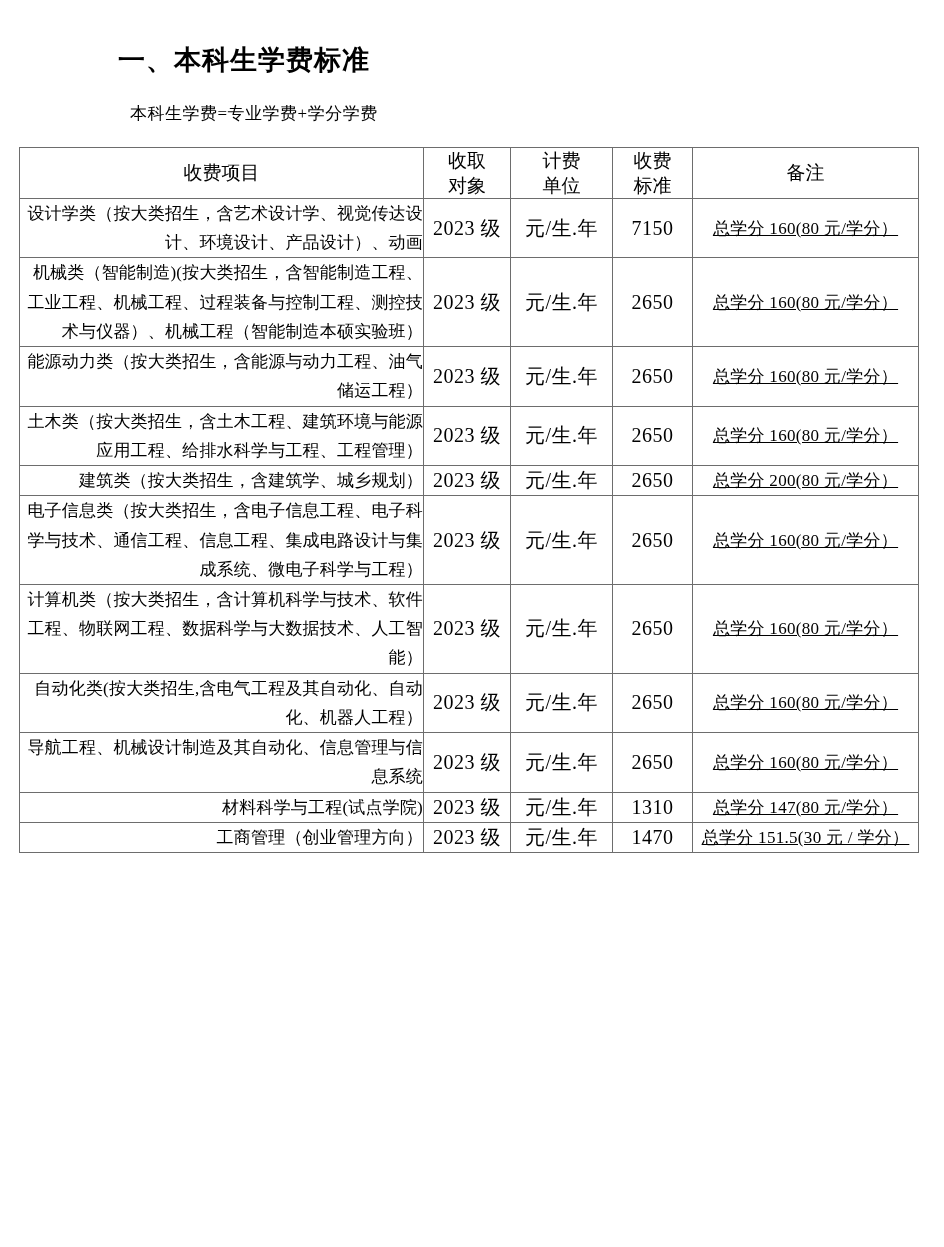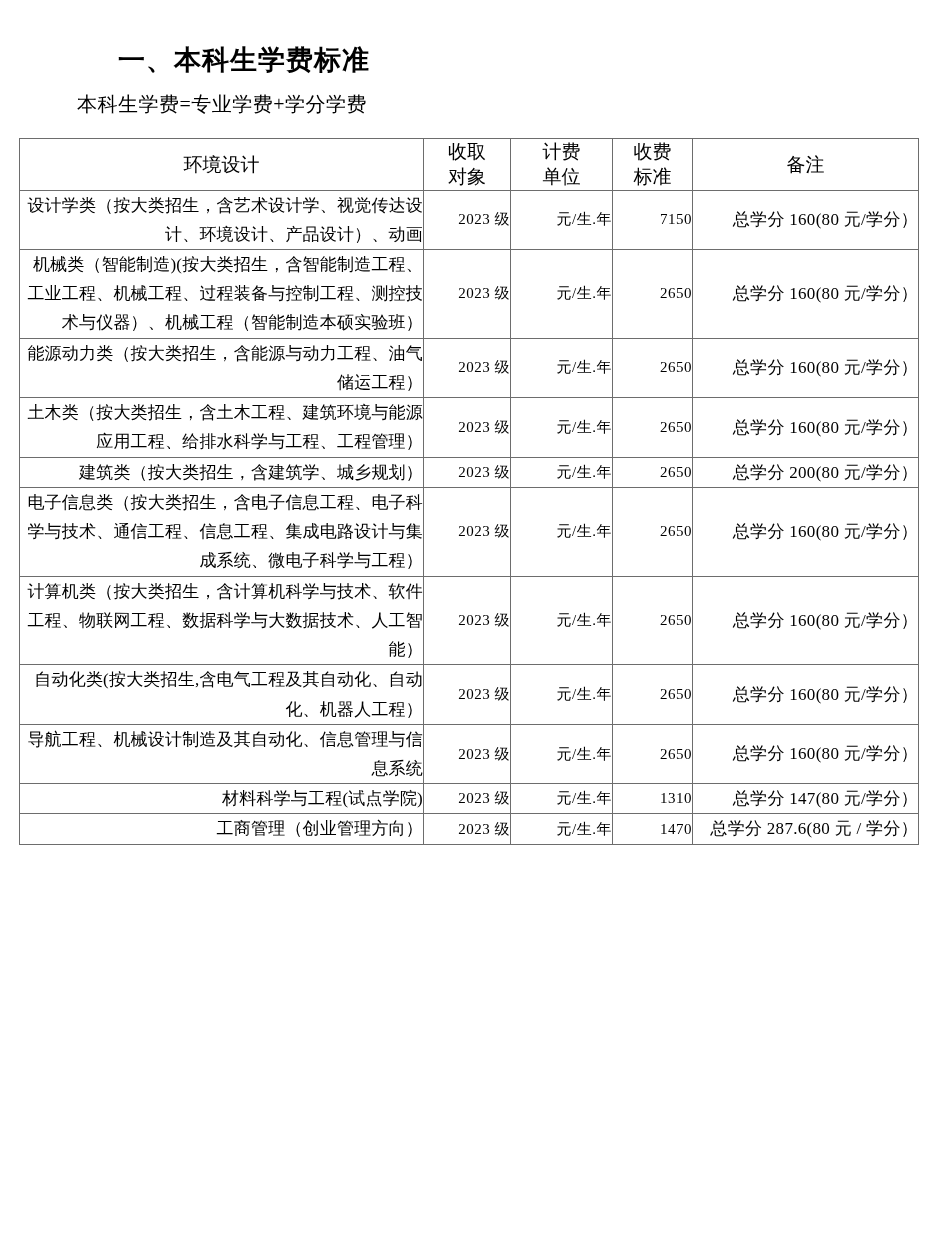--- a/index.html
+++ b/index.html
@@ -23,24 +23,24 @@
   .heading-1 {
     margin: 0;
     padding: 44px 0 0 118px;
     font-family: "DejaVu Sans", "Liberation Sans", sans-serif;
     font-size: 27px;
     font-weight: bold;
     letter-spacing: 1px;
     line-height: 1.2;
   }
   .formula {
-    margin: 0;
-    padding: 16px 0 0 77px;
+    margin: 12px;
+    padding: 16px 0 0 118px;
     font-family: "Liberation Serif", "DejaVu Serif", serif;
-    font-size: 20px;
+    font-size: 17px;
     line-height: 1.2;
     letter-spacing: 0.5px;
   }
   table.fees {
     border-collapse: collapse;
     table-layout: fixed;
     margin: 22px 0 0 19px;
     width: 899px;
     border: 1.6px solid #3a3a3a;
   }
@@ -71,32 +71,33 @@
     text-align: center;
   }
   td.item {
     font-size: 17px;
     line-height: 1.72;
     text-align: right;
     padding: 9px 8px 9px 9px;
     letter-spacing: 0.2px;
   }
   td.obj, td.unit, td.std {
-    font-size: 15px;
-    text-align: right;
+    font-size: 20px;
+    text-align: center;
     padding: 9px 3px;
     white-space: nowrap;
     letter-spacing: 0.5px;
   }
   td.note {
     font-size: 17px;
-    text-align: right;
+    text-align: center;
     padding: 9px 7px;
     line-height: 1.72;
     letter-spacing: 0.3px;
+    text-decoration: underline;
   }
   td.note.nowrap { white-space: nowrap; }
 </style>
 </head>
 <body>
 
 <div class="page">
 
   <h1 class="heading-1">一、本科生学费标准</h1>
   <p class="formula">本科生学费=专业学费+学分学费</p>
@@ -105,21 +106,21 @@
     <colgroup>
       <col class="c-item">
         <col class="c-obj">
         <col class="c-unit">
         <col class="c-std">
         <col class="c-note">
     </colgroup>
     <thead>
       <tr>
         <th>
-          <span>环境设计</span>
+          <span>收费项目</span>
         </th>
         <th>
           <span class="stack">
             <span>收取</span><br>
             <span>对象</span>
           </span>
         </th>
         <th>
           <span class="stack">
             <span>计费</span><br>
@@ -206,18 +207,18 @@
           <td class="obj">2023 级</td>
           <td class="unit">元/生.年</td>
           <td class="std">1310</td>
           <td class="note nowrap">总学分 147(80 元/学分）</td>
         </tr>
         <tr>
           <td class="item">工商管理（创业管理方向）</td>
           <td class="obj">2023 级</td>
           <td class="unit">元/生.年</td>
           <td class="std">1470</td>
-          <td class="note nowrap">总学分 287.6(80 元 / 学分）</td>
+          <td class="note nowrap">总学分 151.5(30 元 / 学分）</td>
         </tr>
       </tbody>
   </table>
 
 </div>
 
 </body></html>

